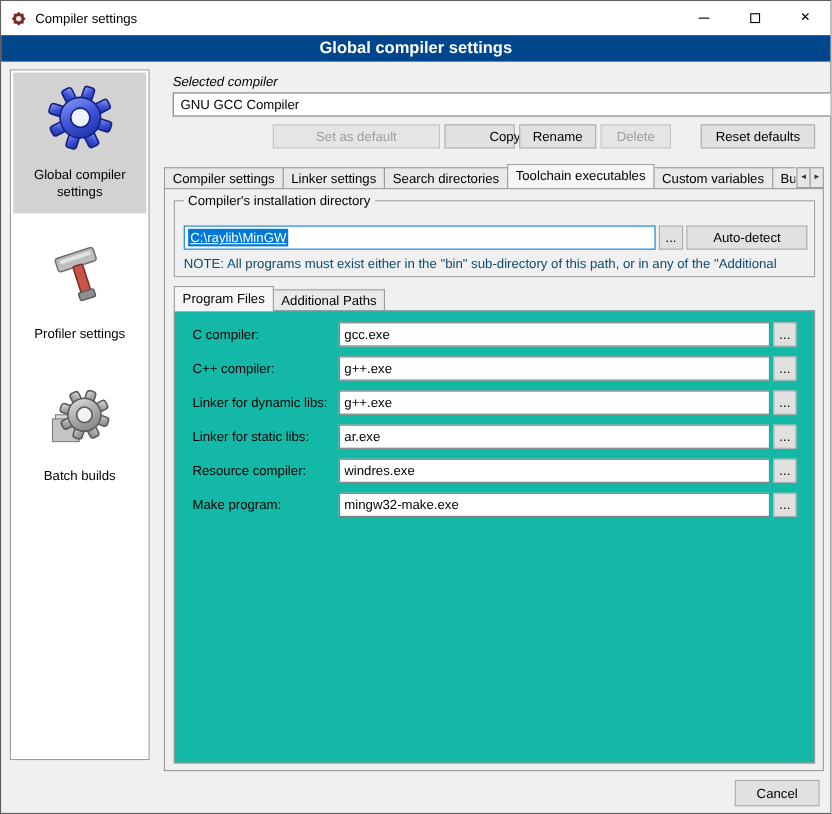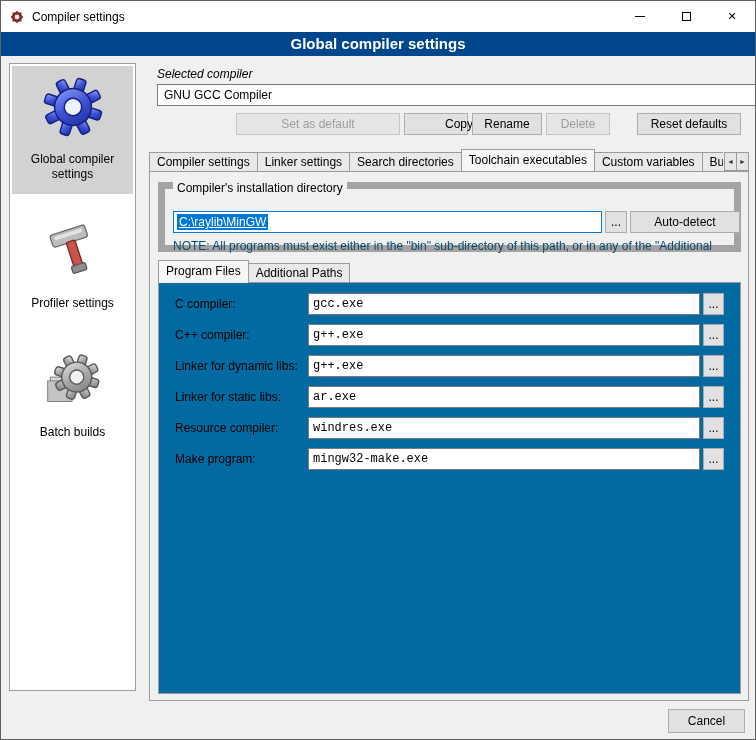--- a/index.html
+++ b/index.html
@@ -34,53 +34,53 @@
   .sel-label { position: absolute; left: 11px; top: 4px; font-style: italic; }
 
   .combo { display: flex; align-items: center; background: #fff; border: 1px solid #7a7a7a; height: 22px; padding-left: 6px; }
   .compiler-combo { position: absolute; left: 11px; top: 21px; width: 684px; }
   .combo-arrow { width: 7px; height: 7px; border-right: 2px solid #444; border-bottom: 2px solid #444; transform: rotate(45deg); margin: -4px 10px 0 auto; }
 
   .btn { font-family: "Liberation Sans", sans-serif; font-size: 12px; color: #000; background: #e1e1e1; border: 1px solid #adadad; height: 22px; text-align: center; cursor: default; }
   .btn.disabled { color: #9d9d9d; border-color: #c3c3c3; background: #e5e5e5; }
 
   .action-row { position: absolute; left: 11px; top: 50px; width: 584px; display: flex; justify-content: flex-end; gap: 4px; }
-  .w-setdef { width: 164px; margin-left: 20px; }
+  .w-setdef { width: 152px; margin-left: 20px; }
   .w-copy   { width: 64px; padding-left: 40px; }
   .w-rename { width: 70px; }
   .w-delete { width: 64px; }
   .w-reset  { width: 104px; margin-left: 23px; }
 
   
   .tabstrip { position: absolute; left: 3px; top: 86px; width: 600px; height: 22px; display: flex; align-items: flex-end; }
   .tabs-wrap { display: flex; align-items: flex-end; overflow: hidden; flex: 1; height: 22px; white-space: nowrap; }
   .tab { height: 19px; line-height: 18px; padding: 0 7px; background: #e9e9e9; border: 1px solid #9b9b9b; border-bottom: none; margin-right: -1px; flex: 0 0 auto; }
   .tab.active { height: 23px; line-height: 21px; background: #f6f6f6; margin-bottom: -1px; position: relative; z-index: 2; }
   .tab-scrollers { display: flex; margin-left: 2px; }
   .scroller { width: 13px; height: 19px; background: #e6e6e6; border: 1px solid #9b9b9b; display: flex; align-items: center; justify-content: center; font-size: 7px; color: #333; margin-left: -1px; }
 
   .page { position: absolute; left: 3px; top: 108px; width: 600px; height: 530px; background: #f0f0f0; border: 1px solid #9b9b9b; }
 
   
-  .groupbox { position: absolute; left: 8px; top: 10px; width: 583px; height: 70px; border: 7px solid #a3a3a3; }
+  .groupbox { position: absolute; left: 8px; top: 10px; width: 583px; height: 70px; border: 1px solid #a3a3a3; }
   .gb-title { position: absolute; top: -8px; left: 8px; background: #f0f0f0; padding: 0 4px; }
   .dir-row { position: absolute; left: 8px; top: 22px; width: 567px; display: flex; gap: 3px; }
   .dir-input { width: 452px; height: 22px; background: #fff; border: 1px solid #0078d7; display: flex; align-items: center; padding: 0 3px; overflow: hidden; }
   .selection { background: #0078d7; color: #fff; padding: 1px 2px; white-space: nowrap; text-decoration: underline; }
   .browse { width: 22px; flex: 0 0 auto; }
   .autodetect { width: 110px; flex: 0 0 auto; }
   .note { position: absolute; left: 8px; top: 50px; width: 570px; color: #0c4a6e; white-space: nowrap; overflow: hidden; }
 
   
   .subtabs { position: absolute; left: 8px; top: 88px; display: flex; align-items: flex-end; height: 22px; }
-  .subpage { position: absolute; left: 8px; top: 110px; width: 583px; height: 412px; background: #0369a1; border: 1px solid #9b9b9b; padding-top: 10px; }
+  .subpage { position: absolute; left: 8px; top: 110px; width: 583px; height: 412px; background: #14b8a6; border: 1px solid #9b9b9b; padding-top: 10px; }
 
   .trow { display: flex; align-items: center; height: 22px; margin: 0 16px 9px; }
   .flabel { width: 133px; flex: 0 0 auto; }
-  .txt { flex: 1; min-width: 0; height: 22px; border: 1px solid #7a7a7a; background: #fff; padding: 0 4px; font-family: Liberation Mono, monospace; font-size: 12px; color: #000; }
+  .txt { flex: 1; min-width: 0; height: 22px; border: 1px solid #7a7a7a; background: #fff; padding: 0 4px; font-family: Liberation Sans, sans-serif; font-size: 12px; color: #000; }
   .trow .browse { width: 21px; height: 22px; margin-left: 3px; }
   .combo.mini { flex: 1; background: #e4e4e4; border-color: #8a8a8a; }
 
   
   .btn-ok { position: absolute; left: 585px; top: 748px; width: 73px; height: 24px; }
   .btn-cancel { position: absolute; left: 667px; top: 708px; width: 77px; height: 24px; }
 </style>
 </head>
 <body>
 

